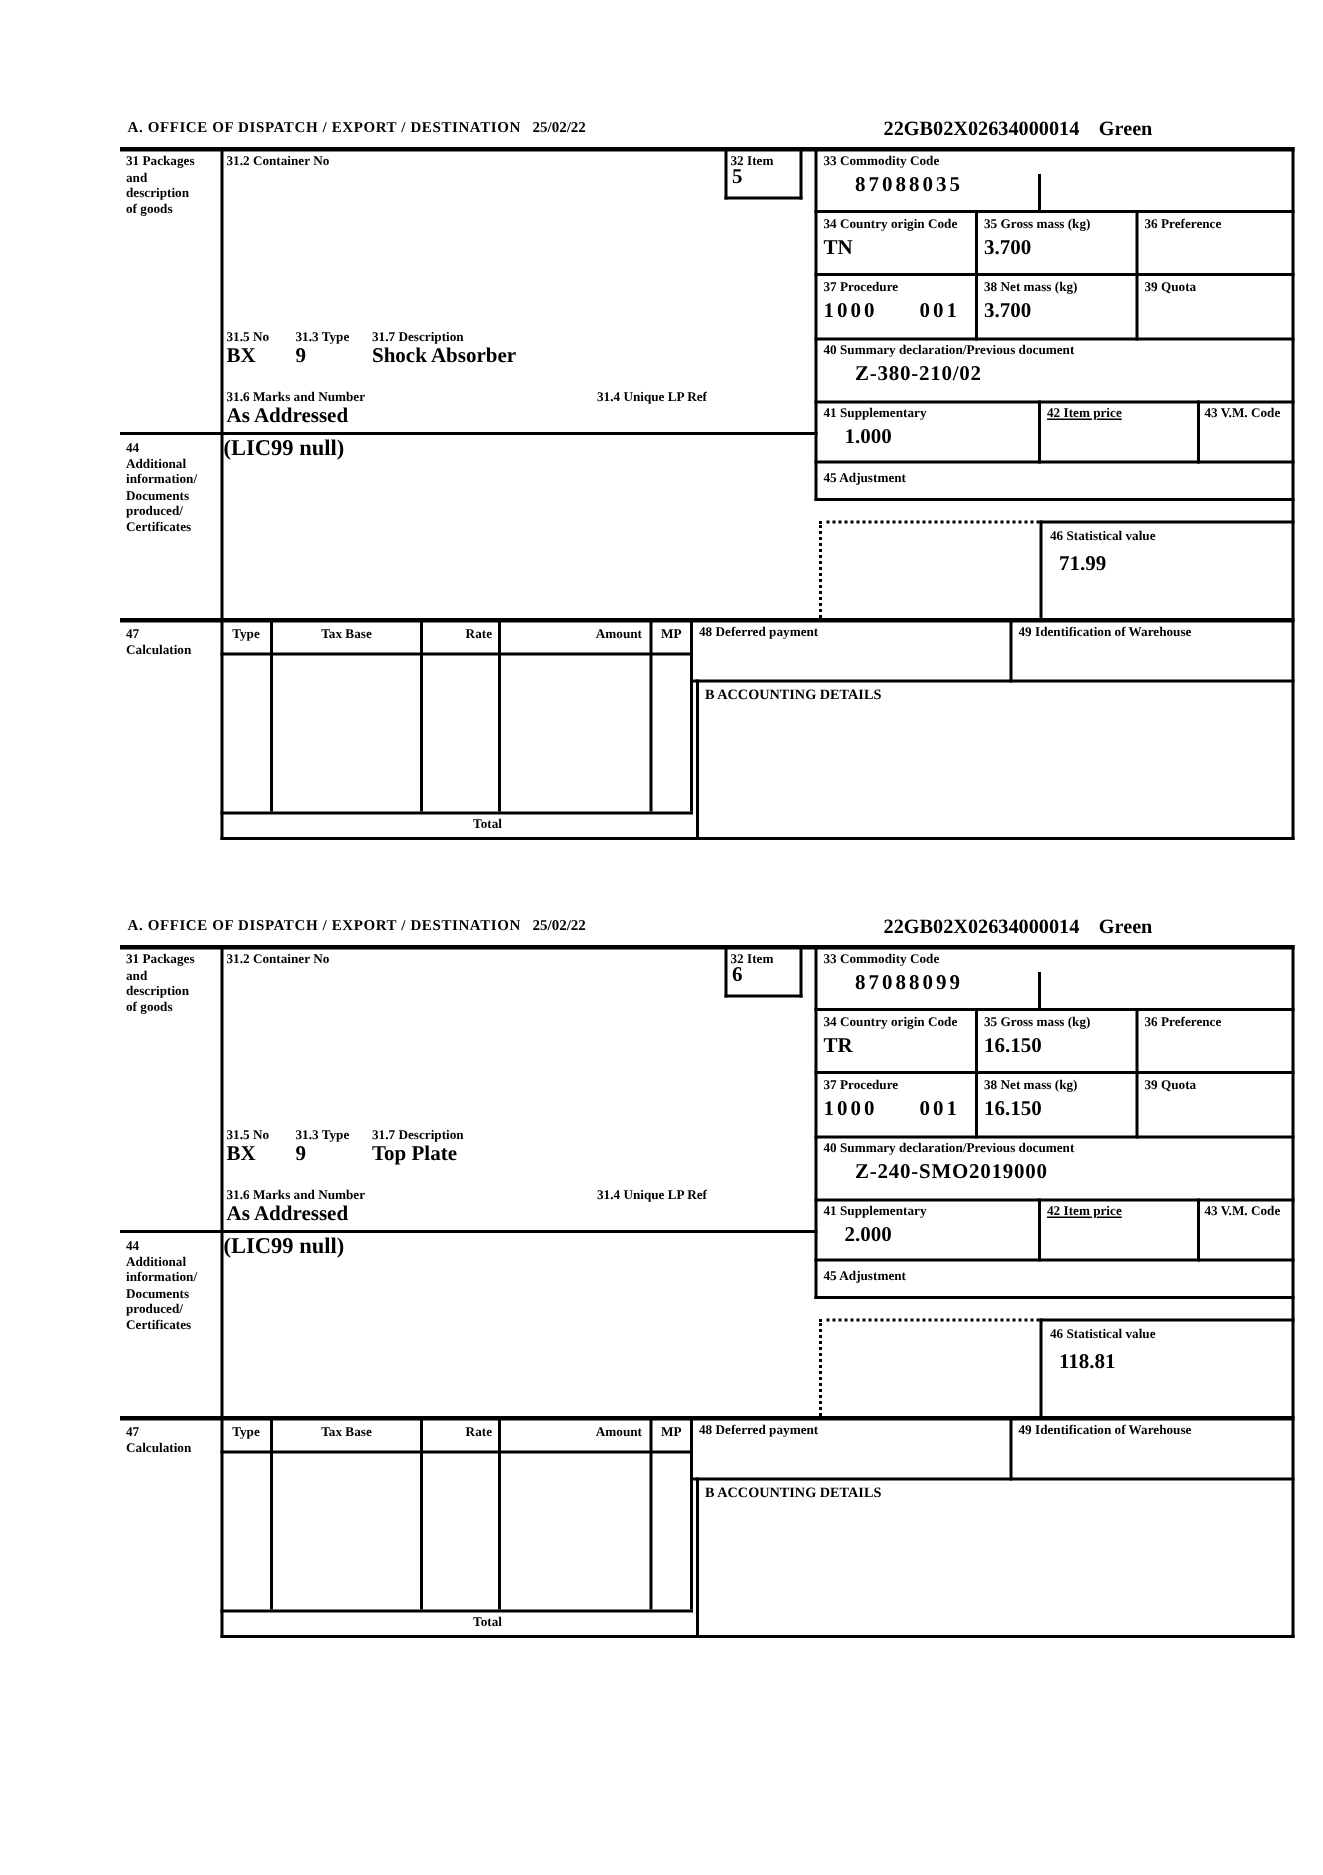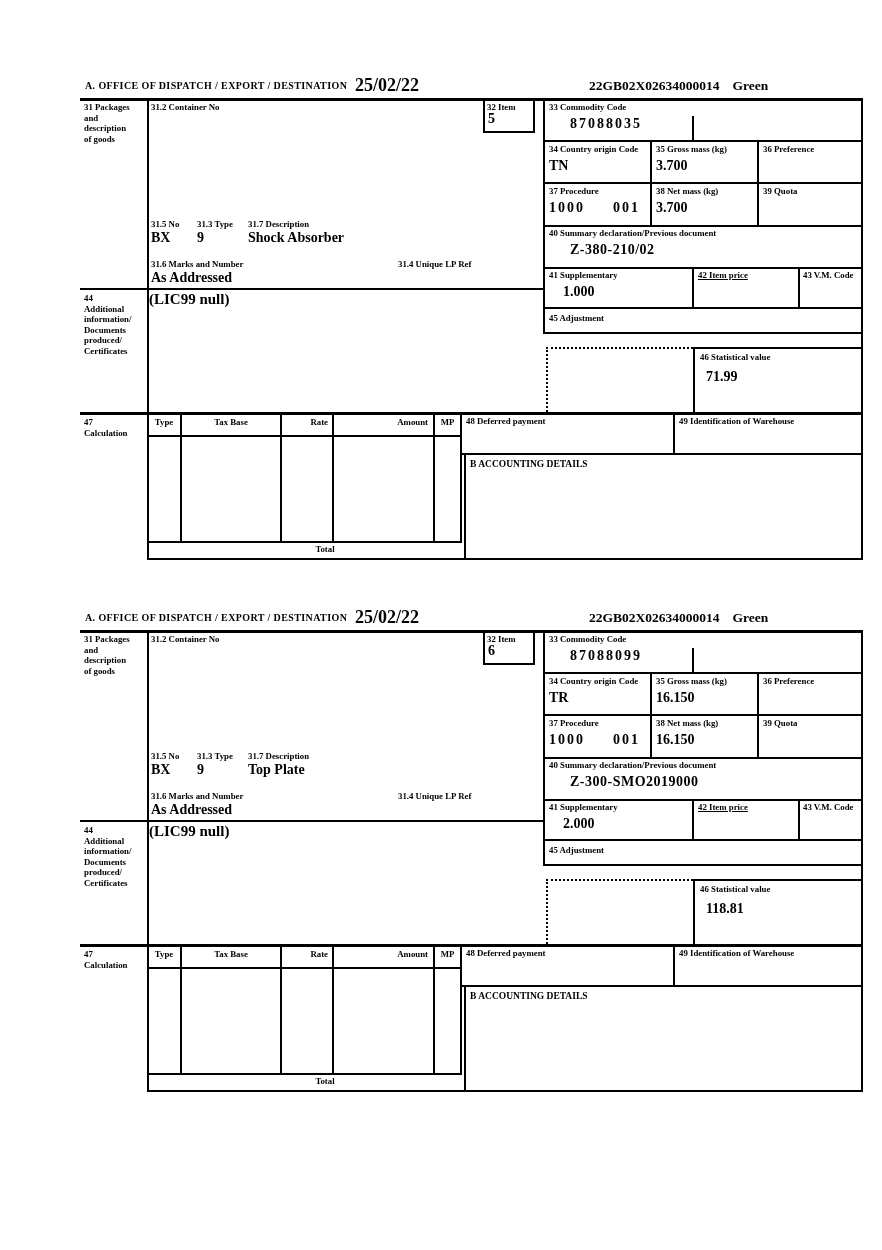--- a/index.html
+++ b/index.html
@@ -44,21 +44,21 @@
   .vl-4849{left:593px;top:334px;width:2px;height:43px;}
   .hl-48b{left:380px;top:375px;width:403px;height:2px;}
   .vl-bacc{left:384px;top:375px;width:2px;height:106px;}
 
   
   .lab{position:absolute;font-weight:bold;font-size:8.8px;line-height:10.5px;white-space:nowrap;}
   .pre{white-space:pre-line;}
   .val{position:absolute;font-weight:bold;font-size:14px;line-height:15px;white-space:nowrap;}
   .sp2{letter-spacing:2px;}
   .t-office{left:5px;top:3px;font-size:10px;letter-spacing:.4px;}
-  .t-date{left:275px;top:0;font-size:18px;}
+  .t-date{left:275px;top:0;font-size:10px;}
   .t-mrn{left:509px;top:0;font-size:13.5px;}
   .t-mrn .g{margin-left:13px;}
   .t-31{left:4px;top:24px;width:62px;}
   .t-44{left:4px;top:215px;width:62px;}
   .t-47{left:4px;top:339px;width:62px;}
   .t-312{left:71px;top:24px;}
   .t-32{left:407px;top:24px;}
   .v-item{left:408px;top:33px;}
   .t-315{left:71px;top:141px;}
   .t-313{left:117px;top:141px;}
@@ -274,21 +274,21 @@
     <div class="lab t-35">35 Gross mass (kg)</div>
     <div class="val v-gross">16.150</div>
     <div class="lab t-36">36 Preference</div>
     <div class="lab t-37">37 Procedure</div>
     <div class="val sp2 v-proc">1000</div>
     <div class="val sp2 v-proc2">001</div>
     <div class="lab t-38">38 Net mass (kg)</div>
     <div class="val v-net">16.150</div>
     <div class="lab t-39">39 Quota</div>
     <div class="lab t-40">40 Summary declaration/Previous document</div>
-    <div class="val v-prevdoc">Z-300-SMO2019000</div>
+    <div class="val v-prevdoc">Z-240-SMO2019000</div>
     <div class="lab t-41">41 Supplementary</div>
     <div class="val v-supp">2.000</div>
     <div class="lab t-42">42 Item price</div>
     <div class="lab t-43">43 V.M. Code</div>
     <div class="lab t-45">45 Adjustment</div>
     <div class="lab t-46">46 Statistical value</div>
     <div class="val v-stat">118.81</div>
 
     <div class="lab pre t-47">47
 Calculation</div>

